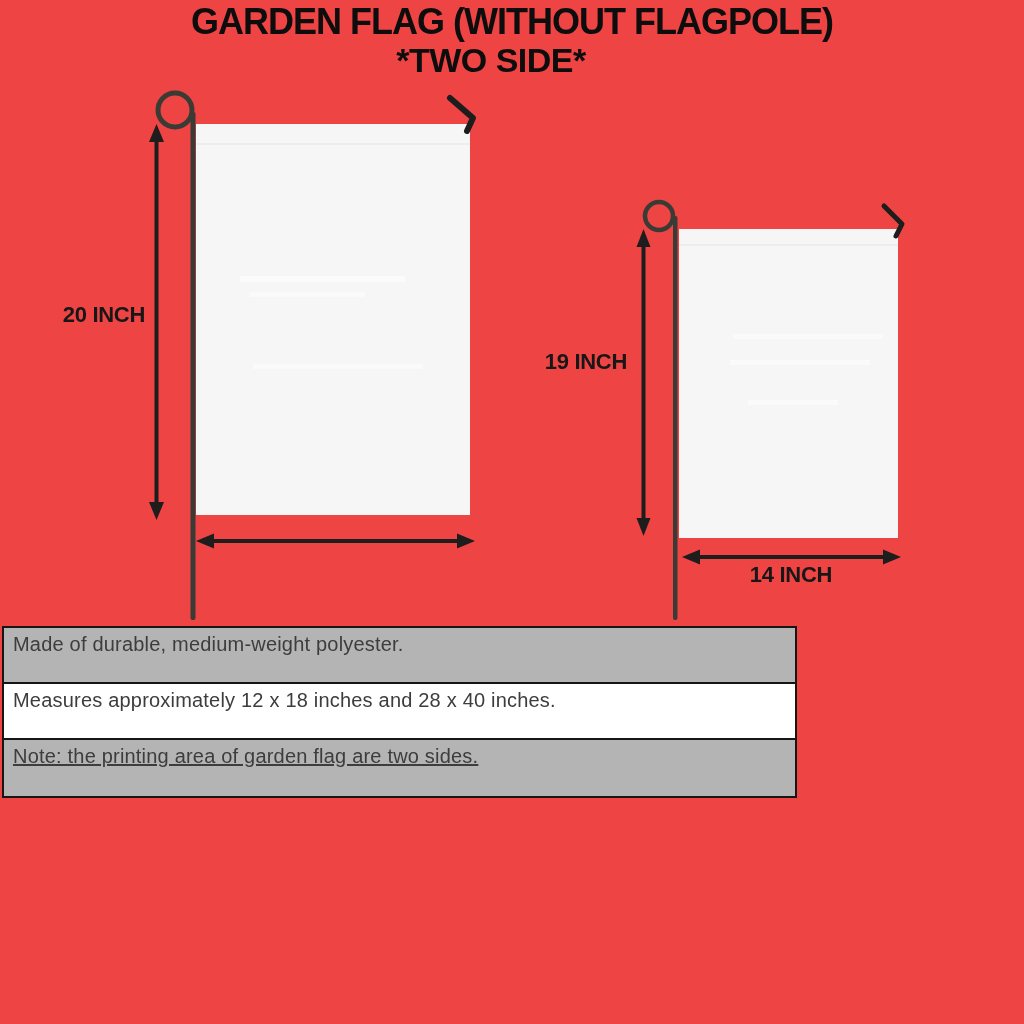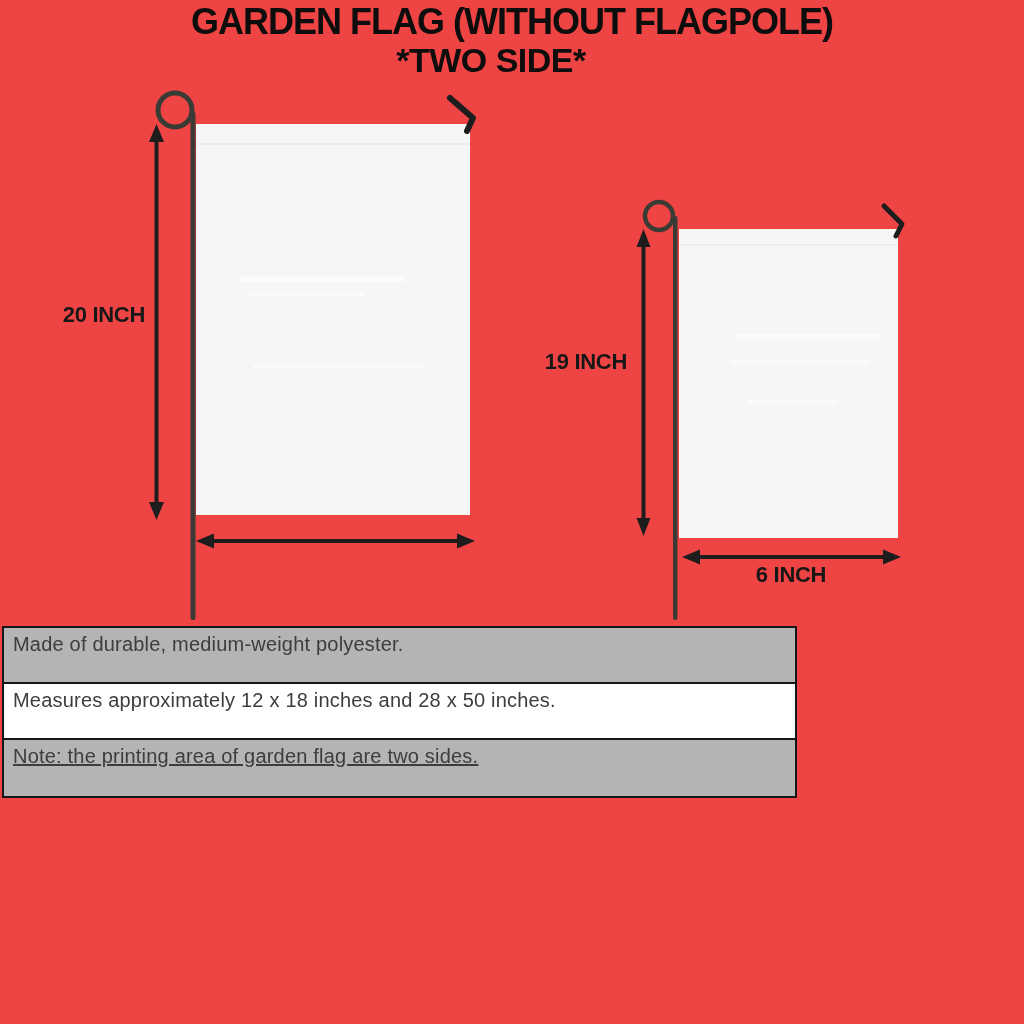--- a/index.html
+++ b/index.html
@@ -148,27 +148,27 @@
       <g>
         <line x1="697" y1="557" x2="886" y2="557" stroke="#1d1d1d" stroke-width="4"></line>
         <polygon points="682,557 700,549.5 700,564.5" fill="#1d1d1d"></polygon>
         <polygon points="901,557 883,549.5 883,564.5" fill="#1d1d1d"></polygon>
       </g>
     </g>
   </svg>
 
   <div class="dim-label label-h-large">20 INCH</div>
   <div class="dim-label label-h-small">19 INCH</div>
-  <div class="dim-label label-w-small">6 INCH</div>
+  <div class="dim-label label-w-small">14 INCH</div>
 
   <div class="features">
     <div class="feature-row shaded">
       <span>Made of durable, medium-weight polyester.</span>
     </div>
     <div class="feature-row plain">
-      <span>Measures approximately 12 x 18 inches and 28 x 50 inches.</span>
+      <span>Measures approximately 12 x 18 inches and 28 x 40 inches.</span>
     </div>
     <div class="feature-row shaded">
       <span>Note: the printing area of garden flag are two sides.</span>
     </div>
   </div>
 
 </div>
 
 </body></html>

